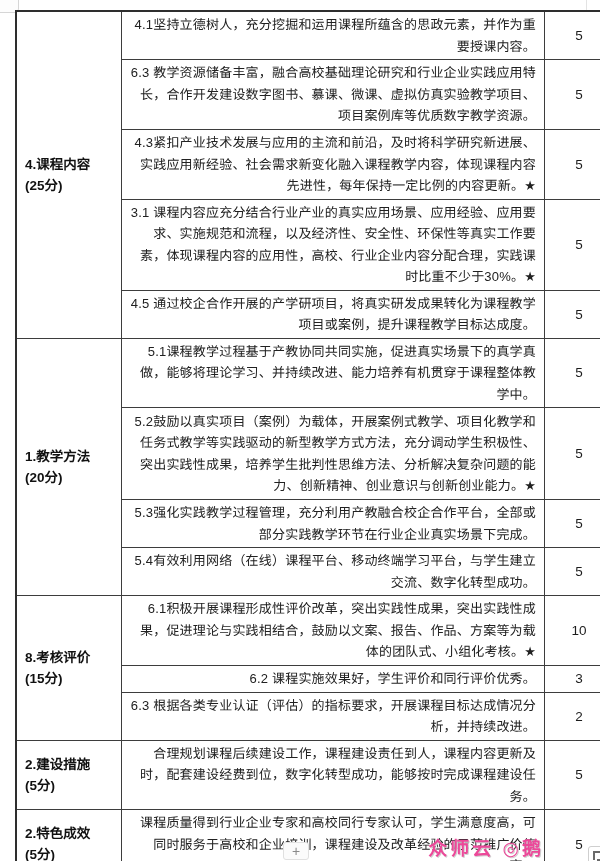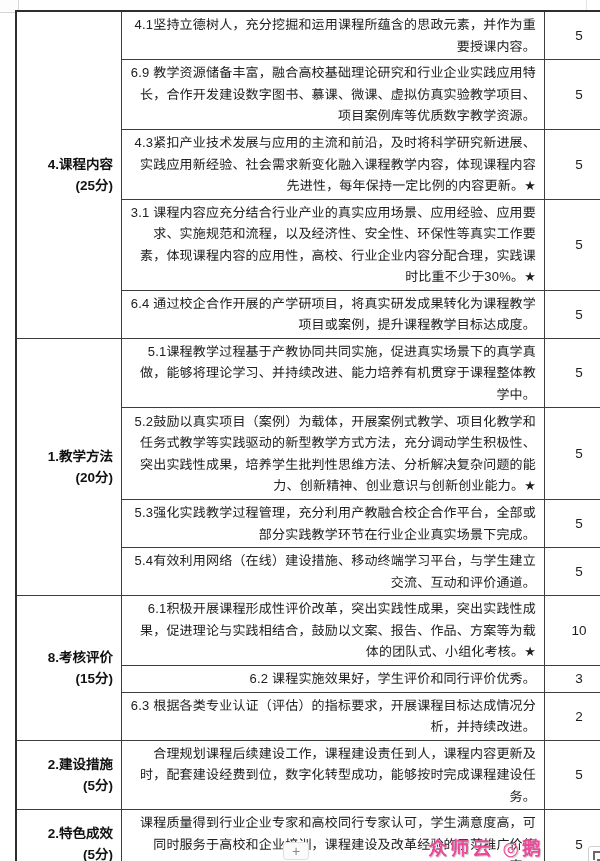--- a/index.html
+++ b/index.html
@@ -23,21 +23,21 @@
     position:absolute;left:15px;top:10px;width:570px;
     border-collapse:collapse;table-layout:fixed;
     font-size:13px;color:#212121;
   }
   table.rubric td{
     border:1px solid #3d3d3d;vertical-align:middle;
     padding:2px 8px;overflow:hidden;
   }
   table.rubric{border:2px solid #2e2e2e;}
   td.section{
-    width:88px;text-align:right;font-weight:bold;color:#111;
+    width:88px;text-align:left;font-weight:bold;color:#111;
     font-size:13.5px;line-height:21px;padding:2px 2px;
   }
   td.criterion{
     width:406px;line-height:21.5px;text-align:right;letter-spacing:0.2px;
   }
   td.score{
     width:52px;text-align:center;font-size:13.5px;color:#1c1c1c;
   }
   tr.r1{height:42px}  tr.r2{height:70px}  tr.r3{height:66px}
   tr.r4{height:86px}  tr.r5{height:42px}  tr.r6{height:67px}
@@ -81,54 +81,54 @@
   <tbody>
       <tr class="r1">
     <td class="section" rowspan="5">
       <div>4.课程内容</div>
       <div>(25分)</div>
     </td>
     <td class="criterion">4.1坚持立德树人，充分挖掘和运用课程所蕴含的思政元素，并作为重要授课内容。</td>
     <td class="score">5</td>
   </tr>
   <tr class="r2">
-    <td class="criterion">6.9 教学资源储备丰富，融合高校基础理论研究和行业企业实践应用特长，合作开发建设数字图书、慕课、微课、虚拟仿真实验教学项目、项目案例库等优质数字教学资源。</td>
+    <td class="criterion">6.3 教学资源储备丰富，融合高校基础理论研究和行业企业实践应用特长，合作开发建设数字图书、慕课、微课、虚拟仿真实验教学项目、项目案例库等优质数字教学资源。</td>
     <td class="score">5</td>
   </tr>
   <tr class="r3">
     <td class="criterion">4.3紧扣产业技术发展与应用的主流和前沿，及时将科学研究新进展、实践应用新经验、社会需求新变化融入课程教学内容，体现课程内容先进性，每年保持一定比例的内容更新。★</td>
     <td class="score">5</td>
   </tr>
   <tr class="r4">
     <td class="criterion">3.1 课程内容应充分结合行业产业的真实应用场景、应用经验、应用要求、实施规范和流程，以及经济性、安全性、环保性等真实工作要素，体现课程内容的应用性，高校、行业企业内容分配合理，实践课时比重不少于30%。★</td>
     <td class="score">5</td>
   </tr>
   <tr class="r5">
-    <td class="criterion">6.4 通过校企合作开展的产学研项目，将真实研发成果转化为课程教学项目或案例，提升课程教学目标达成度。</td>
+    <td class="criterion">4.5 通过校企合作开展的产学研项目，将真实研发成果转化为课程教学项目或案例，提升课程教学目标达成度。</td>
     <td class="score">5</td>
   </tr>
 
   <tr class="r6">
     <td class="section" rowspan="4">
       <div>1.教学方法</div>
       <div>(20分)</div>
     </td>
     <td class="criterion">5.1课程教学过程基于产教协同共同实施，促进真实场景下的真学真做，能够将理论学习、并持续改进、能力培养有机贯穿于课程整体教学中。</td>
     <td class="score">5</td>
   </tr>
   <tr class="r7">
     <td class="criterion">5.2鼓励以真实项目（案例）为载体，开展案例式教学、项目化教学和任务式教学等实践驱动的新型教学方式方法，充分调动学生积极性、突出实践性成果，培养学生批判性思维方法、分析解决复杂问题的能力、创新精神、创业意识与创新创业能力。★</td>
     <td class="score">5</td>
   </tr>
   <tr class="r8">
     <td class="criterion">5.3强化实践教学过程管理，充分利用产教融合校企合作平台，全部或部分实践教学环节在行业企业真实场景下完成。</td>
     <td class="score">5</td>
   </tr>
   <tr class="r9">
-    <td class="criterion">5.4有效利用网络（在线）建设措施、移动终端学习平台，与学生建立交流、互动和评价通道。</td>
+    <td class="criterion">5.4有效利用网络（在线）课程平台、移动终端学习平台，与学生建立交流、数字化转型成功。</td>
     <td class="score">5</td>
   </tr>
 
   <tr class="r10">
     <td class="section" rowspan="3">
       <div>8.考核评价</div>
       <div>(15分)</div>
     </td>
     <td class="criterion">6.1积极开展课程形成性评价改革，突出实践性成果，突出实践性成果，促进理论与实践相结合，鼓励以文案、报告、作品、方案等为载体的团队式、小组化考核。★</td>
     <td class="score">10</td>

